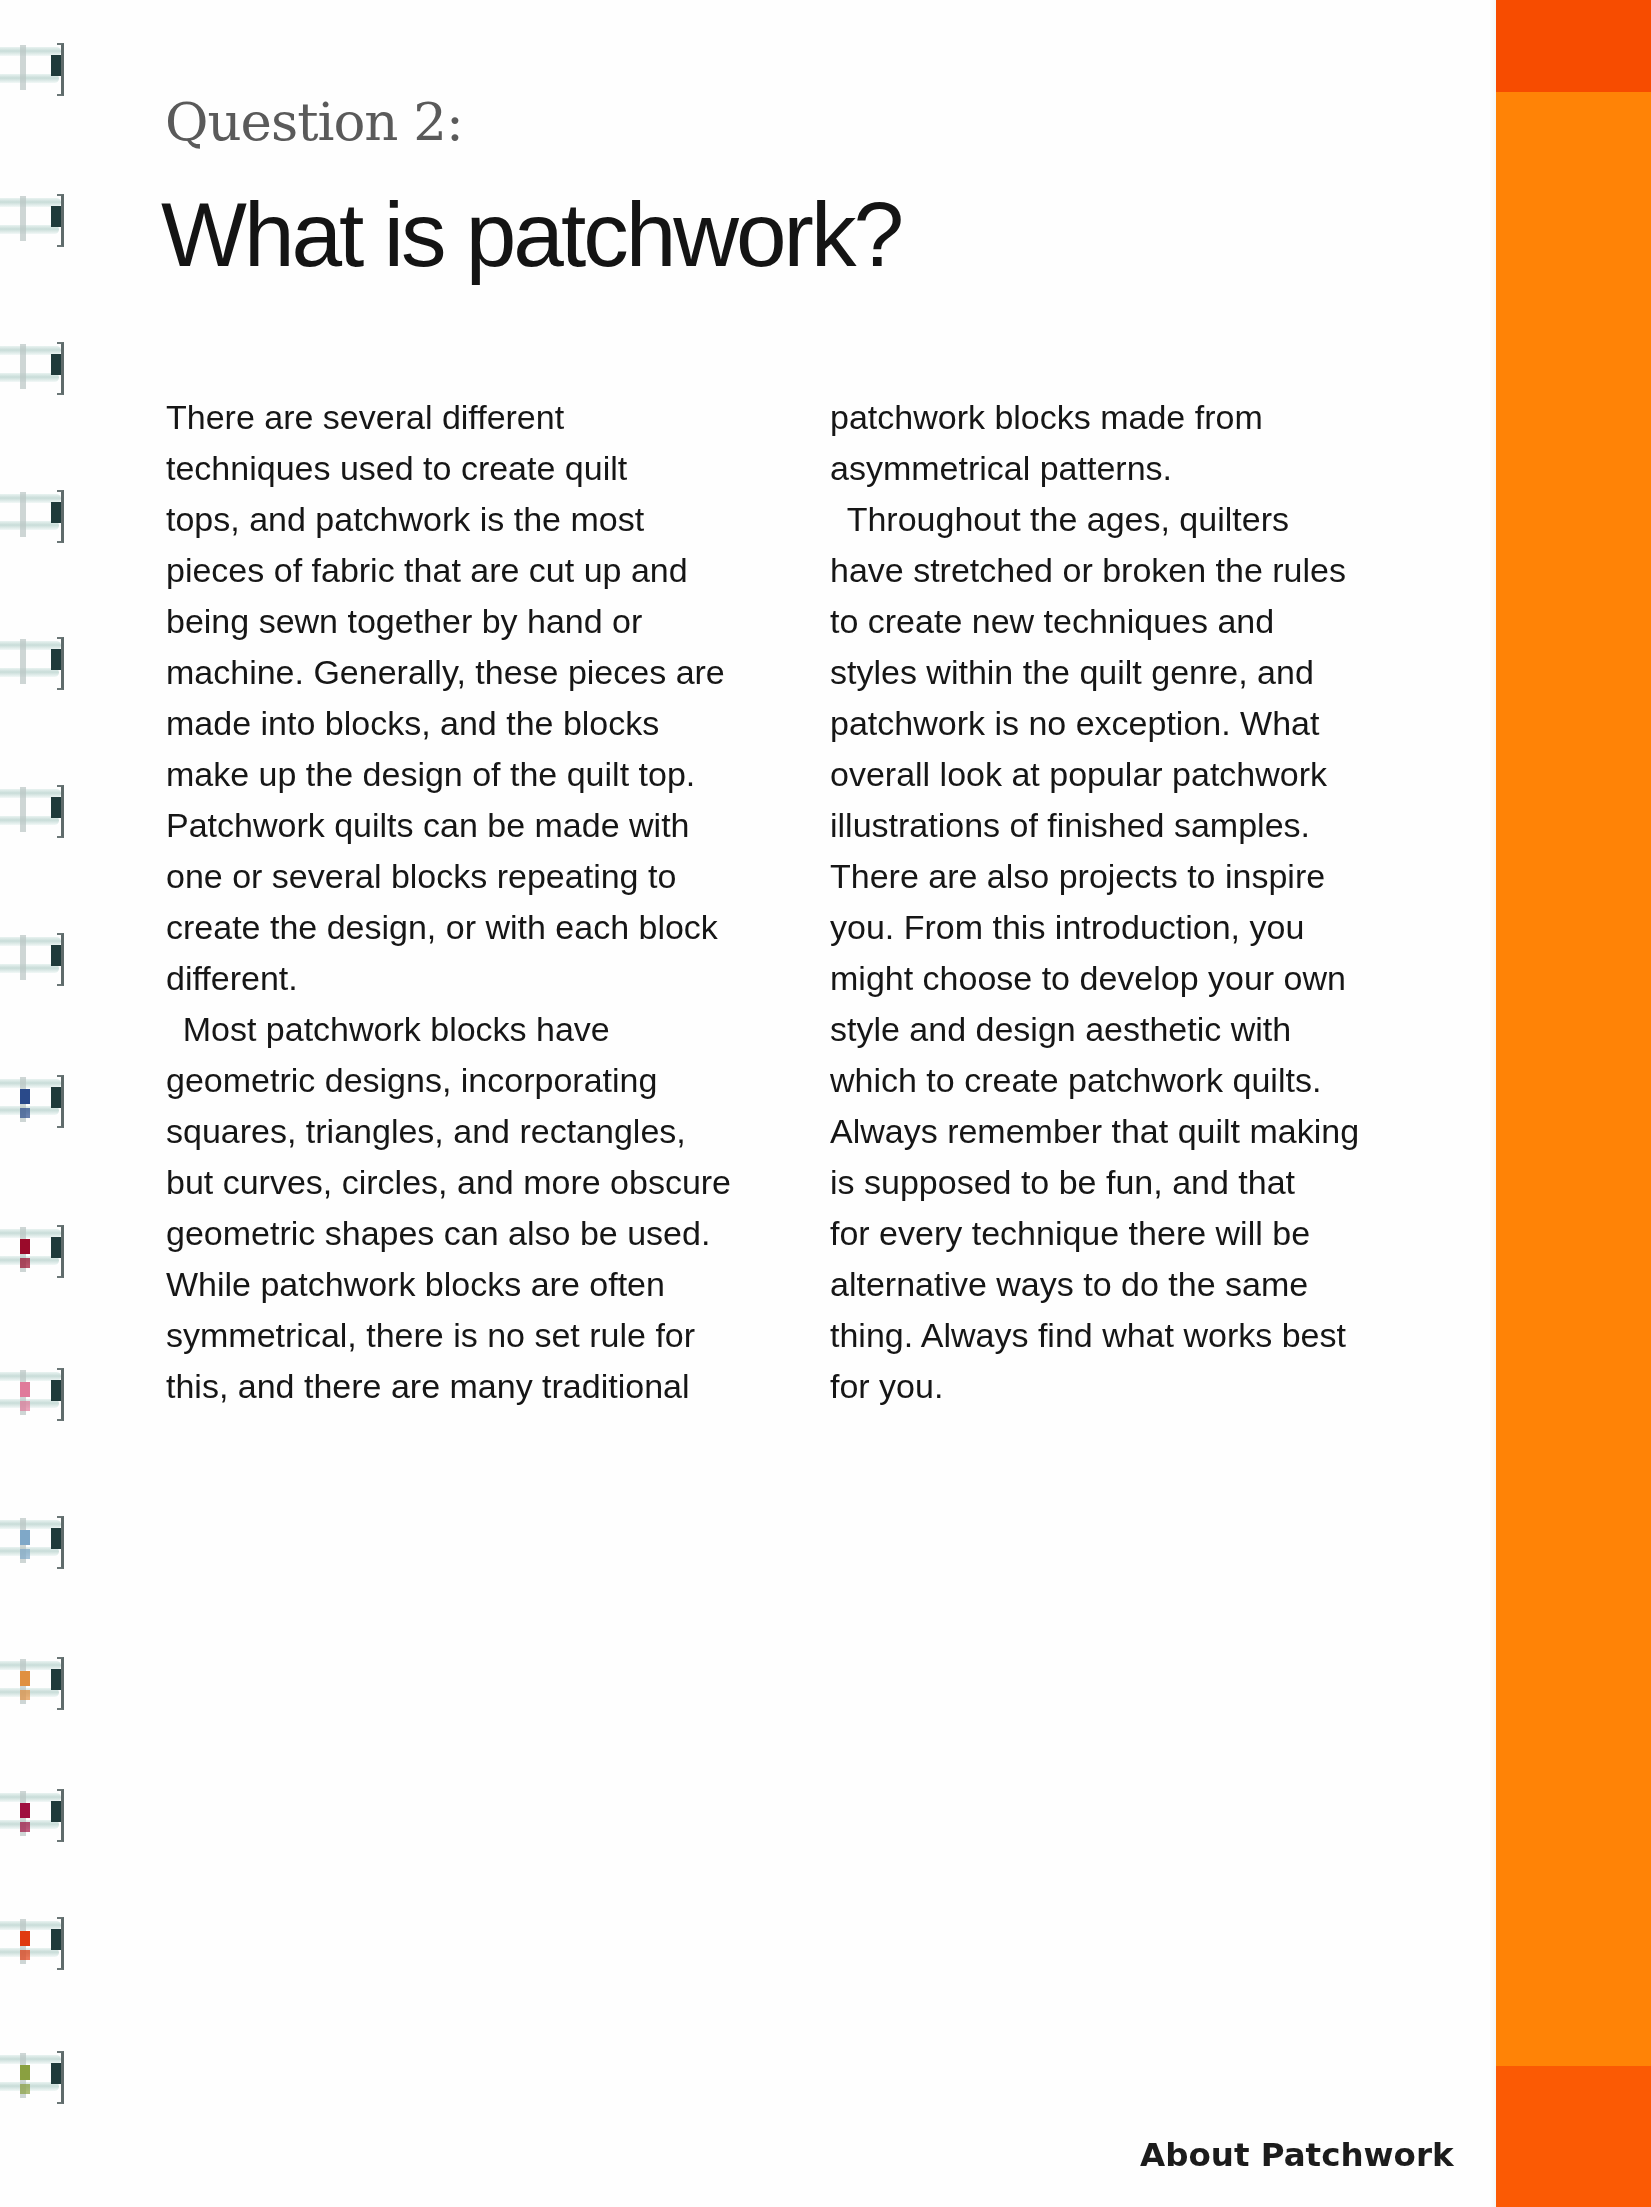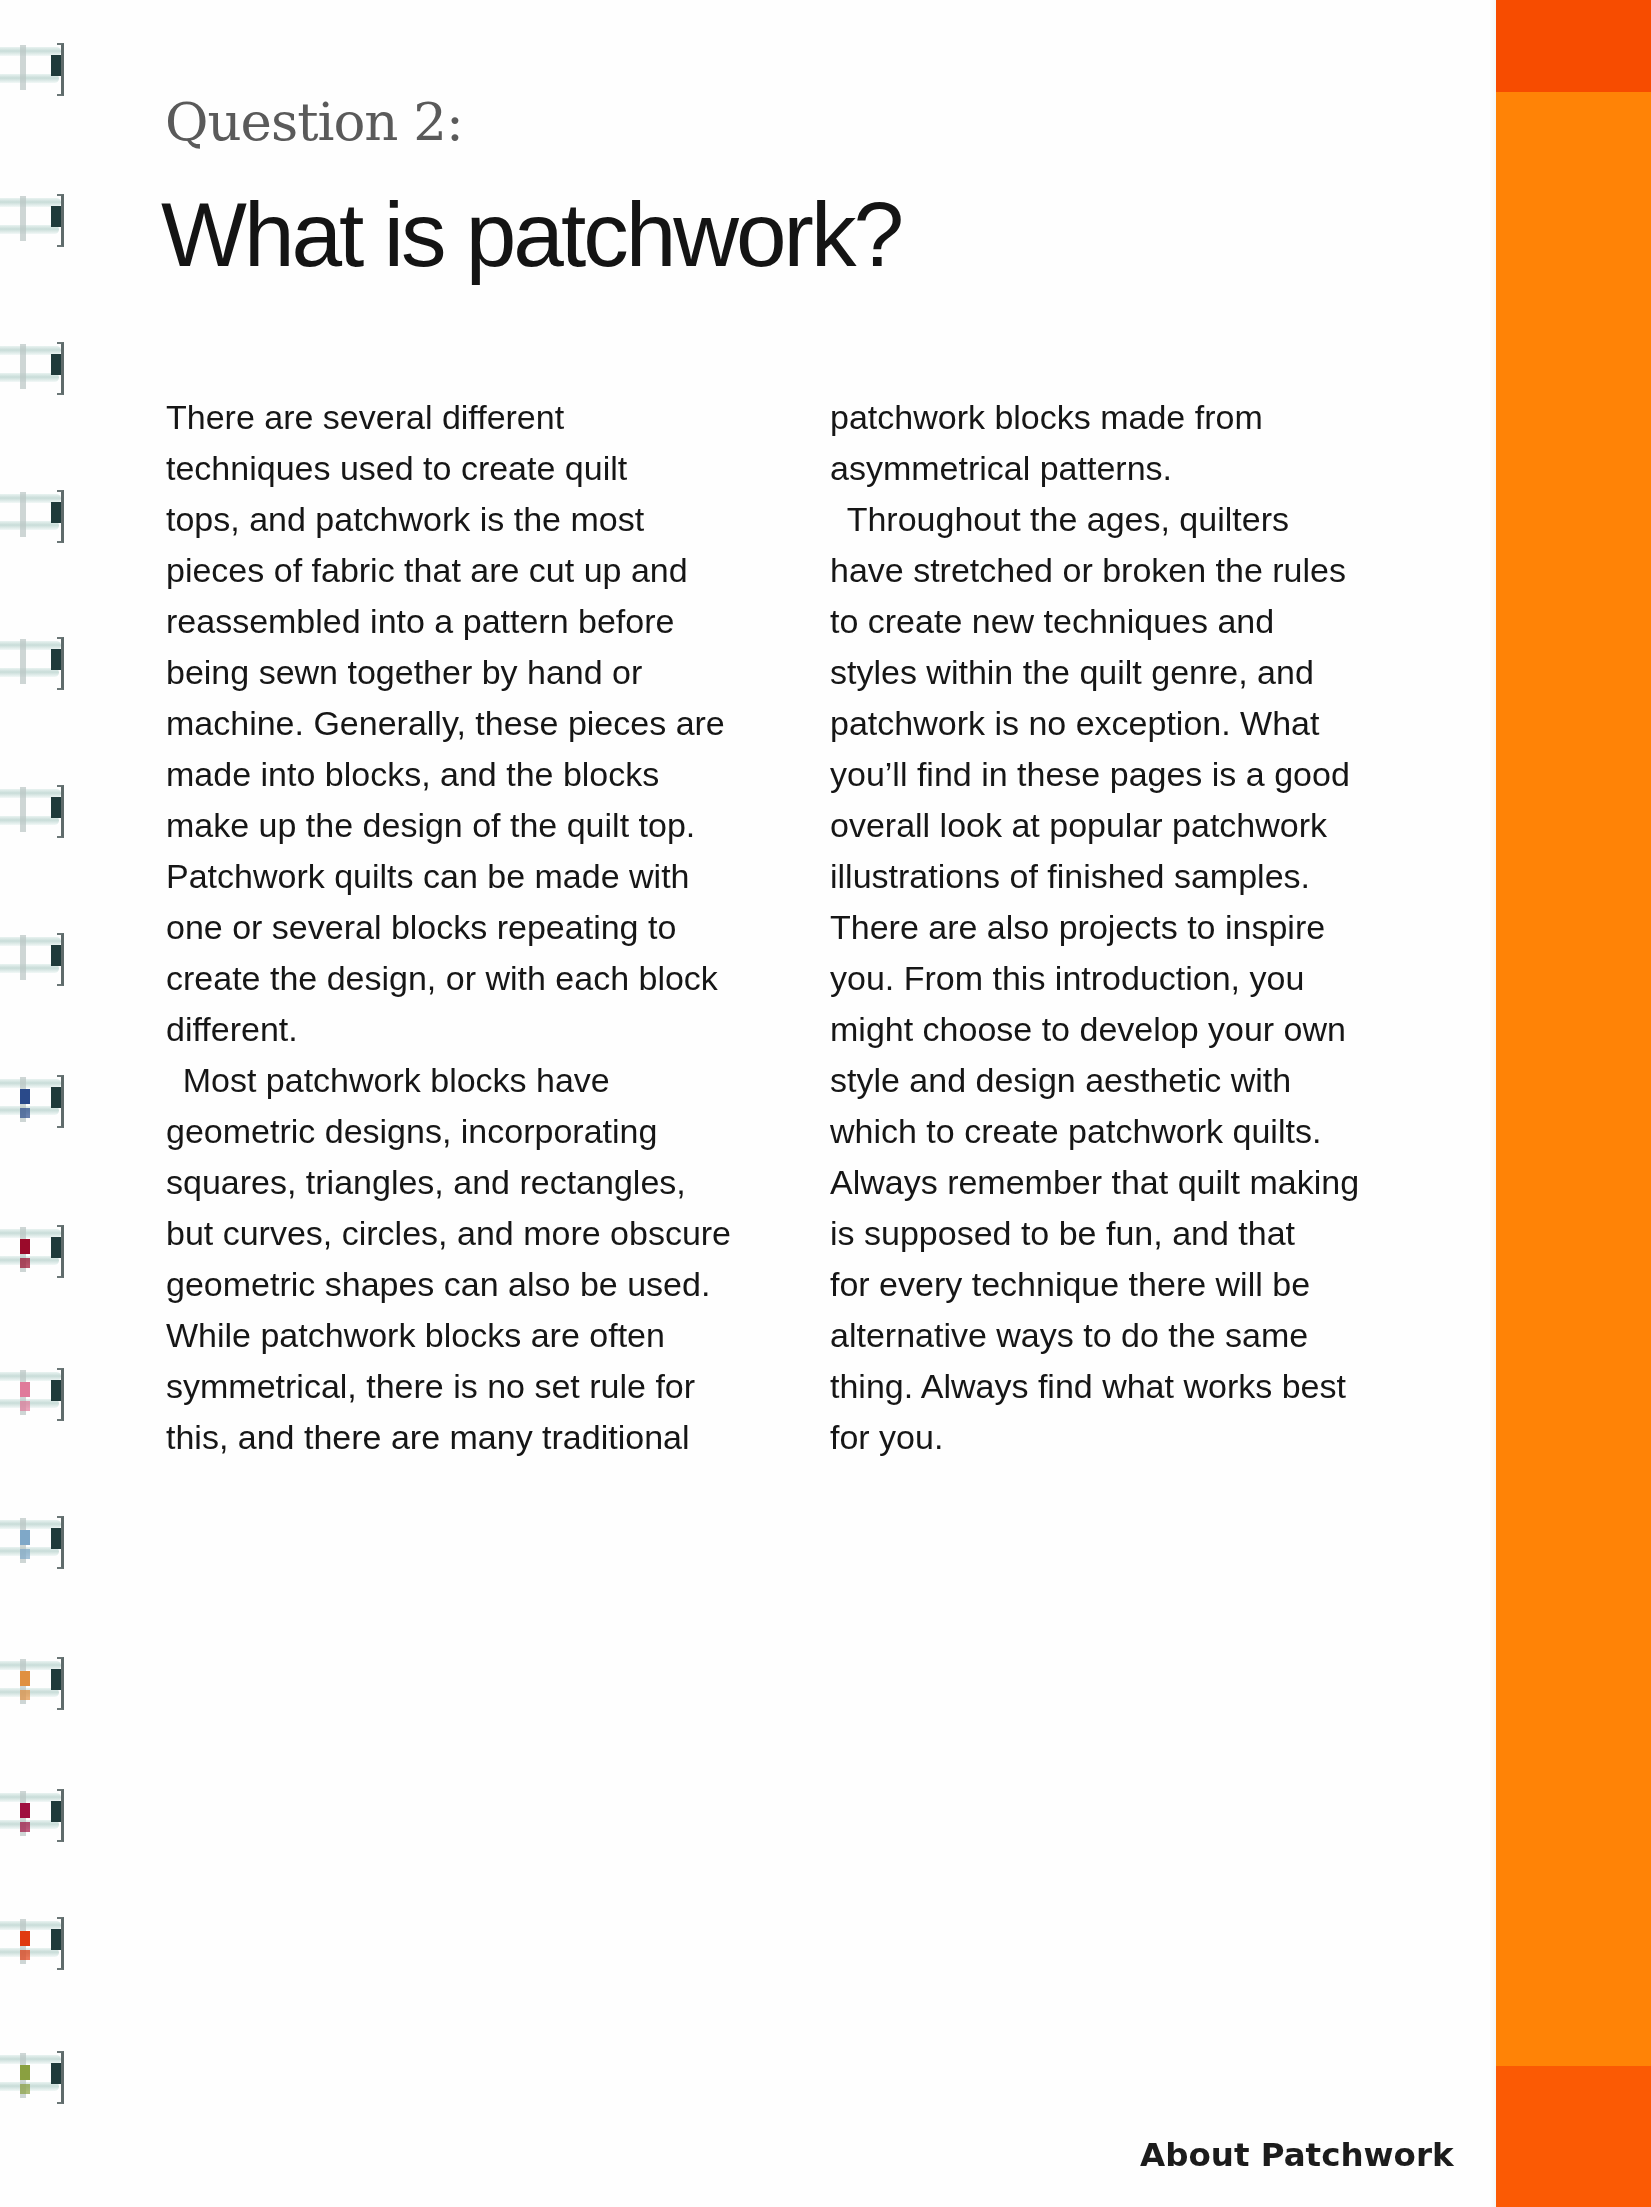--- a/index.html
+++ b/index.html
@@ -293,21 +293,20 @@
     </div>
 
   <div class="question-label">Question 2:</div>
   <div class="title">What is patchwork?</div>
 
   <div class="column left" id="col-left">
       <span class="line">There are several different</span>
       <span class="line">techniques used to create quilt</span>
       <span class="line">tops, and patchwork is the most</span>
       <span class="line">pieces of fabric that are cut up and</span>
-      <span class="line">reassembled into a pattern before</span>
       <span class="line">being sewn together by hand or</span>
       <span class="line">machine. Generally, these pieces are</span>
       <span class="line">made into blocks, and the blocks</span>
       <span class="line">make up the design of the quilt top.</span>
       <span class="line">Patchwork quilts can be made with</span>
       <span class="line">one or several blocks repeating to</span>
       <span class="line">create the design, or with each block</span>
       <span class="line">different.</span>
       <span class="line indent">Most patchwork blocks have</span>
       <span class="line">geometric designs, incorporating</span>
@@ -319,21 +318,20 @@
       <span class="line">this, and there are many traditional</span>
     </div>
   <div class="column right" id="col-right">
       <span class="line">patchwork blocks made from</span>
       <span class="line">asymmetrical patterns.</span>
       <span class="line indent">Throughout the ages, quilters</span>
       <span class="line">have stretched or broken the rules</span>
       <span class="line">to create new techniques and</span>
       <span class="line">styles within the quilt genre, and</span>
       <span class="line">patchwork is no exception. What</span>
-      <span class="line">you’ll find in these pages is a good</span>
       <span class="line">overall look at popular patchwork</span>
       <span class="line">illustrations of finished samples.</span>
       <span class="line">There are also projects to inspire</span>
       <span class="line">you. From this introduction, you</span>
       <span class="line">might choose to develop your own</span>
       <span class="line">style and design aesthetic with</span>
       <span class="line">which to create patchwork quilts.</span>
       <span class="line">Always remember that quilt making</span>
       <span class="line">is supposed to be fun, and that</span>
       <span class="line">for every technique there will be</span>

